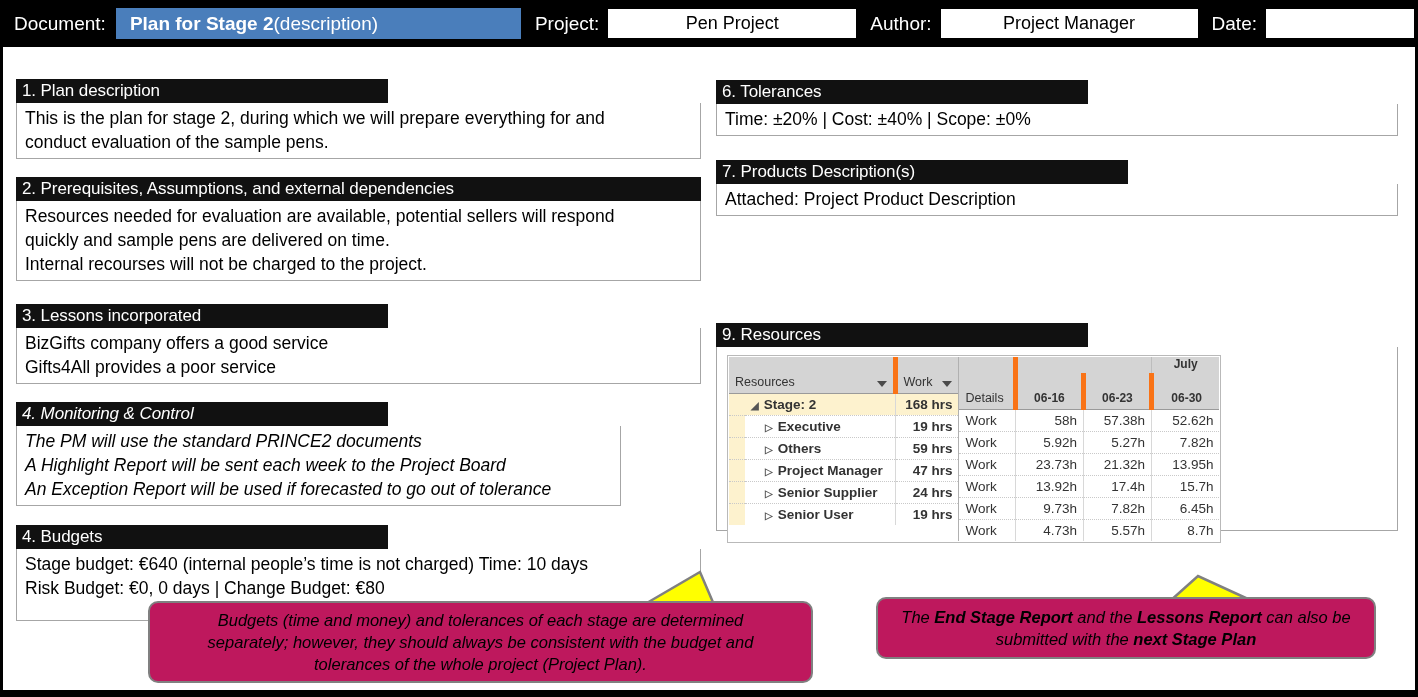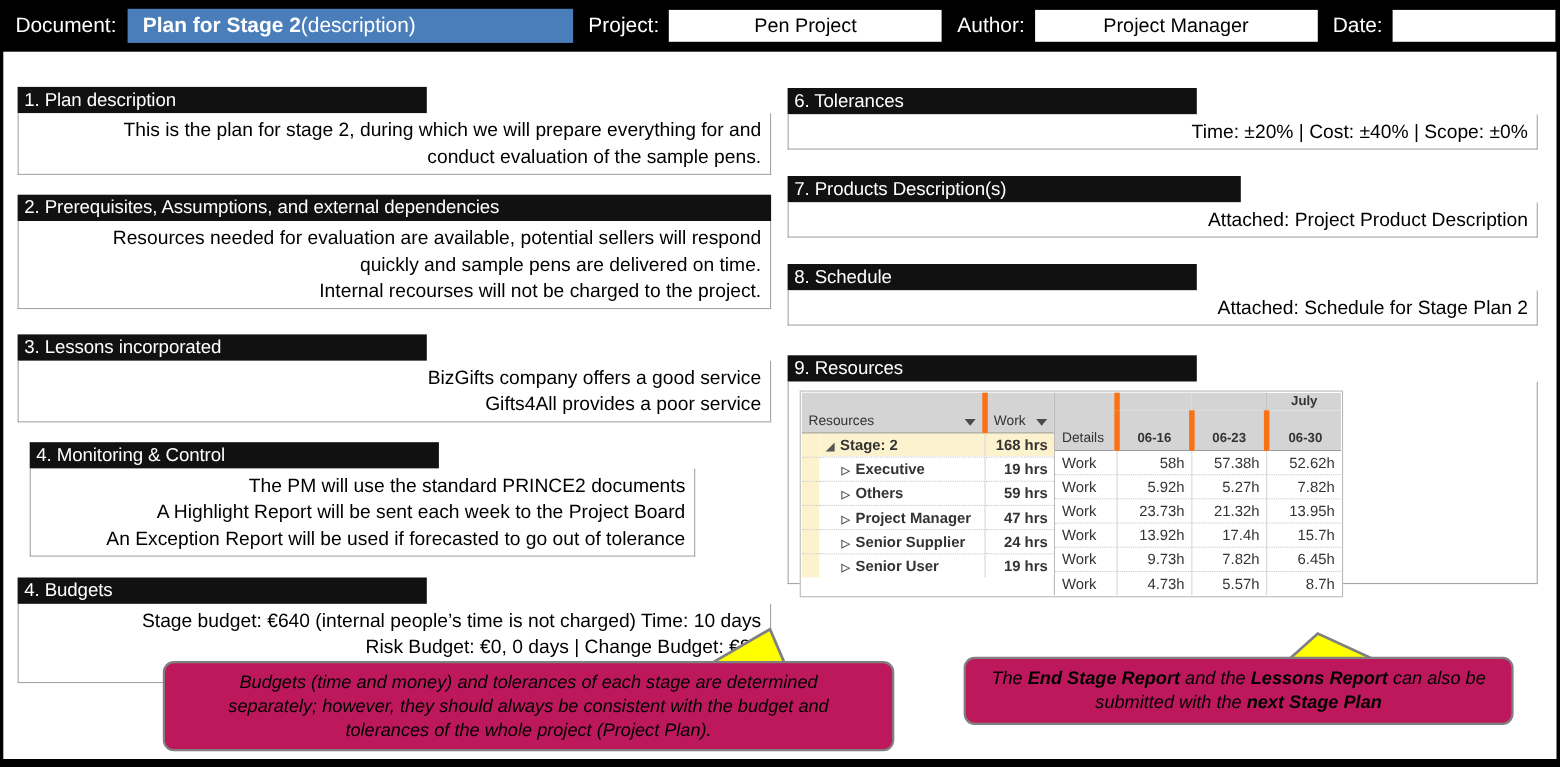--- a/index.html
+++ b/index.html
@@ -70,21 +70,21 @@
   }
   .sec-body {
     border: 1px solid #a6a6a6;
     border-top: none;
     background: #ffffff;
     padding: 4px 8px 5px 8px;
     font-size: 17.5px;
     color: #000000;
     line-height: 1.36;
   }
-  .sec-body .ln { white-space: nowrap; text-align: right; }
+  .sec-body .ln { white-space: nowrap; }
 
   
   .res-box {
     border: 1px solid #a6a6a6;
     border-top: none;
     background: #ffffff;
     padding: 8px 8px 10px 10px;
   }
   .res-table-wrap {
     border: 1px solid #b9b9b9;
@@ -233,21 +233,21 @@
     </div>
 
     <div class="section" style="left:13px; top:257px; width:685px;">
       <div class="sec-head" style="width:372px;">3. Lessons incorporated</div>
       <div class="sec-body" style="height:56px;">
         <div class="ln">BizGifts company offers a good service</div>
         <div class="ln">Gifts4All provides a poor service</div>
       </div>
     </div>
 
-    <div class="section" style="left:24px; top:355px; width:605px;">
+    <div class="section" style="left:13px; top:355px; width:605px;font-style:italic;">
       <div class="sec-head" style="width:372px;">4. Monitoring &amp; Control</div>
       <div class="sec-body" style="height:80px;">
         <div class="ln">The PM will use the standard PRINCE2 documents</div>
         <div class="ln">A Highlight Report will be sent each week to the Project Board</div>
         <div class="ln">An Exception Report will be used if forecasted to go out of tolerance</div>
       </div>
     </div>
 
     <div class="section" style="left:13px; top:478px; width:685px;">
       <div class="sec-head" style="width:372px;">4. Budgets</div>
@@ -264,26 +264,20 @@
       </div>
     </div>
 
     <div class="section" style="left:713px; top:113px; width:682px;">
       <div class="sec-head" style="width:412px;">7. Products Description(s)</div>
       <div class="sec-body" style="height:32px;">
         <div class="ln">Attached: Project Product Description</div>
       </div>
     </div>
 
-    <div class="section" style="left:713px; top:193px; width:682px;">
-      <div class="sec-head" style="width:372px;">8. Schedule</div>
-      <div class="sec-body" style="height:32px;">
-        <div class="ln">Attached: Schedule for Stage Plan 2</div>
-      </div>
-    </div>
 
     <div class="section" style="left:713px; top:276px; width:682px;">
       <div class="sec-head" style="width:372px;">9. Resources</div>
       <div class="res-box" style="height:184px;">
 
         <div class="res-table-wrap">
           <div class="res-grid">
 
             <div class="pane-left">
               <table class="rt">

